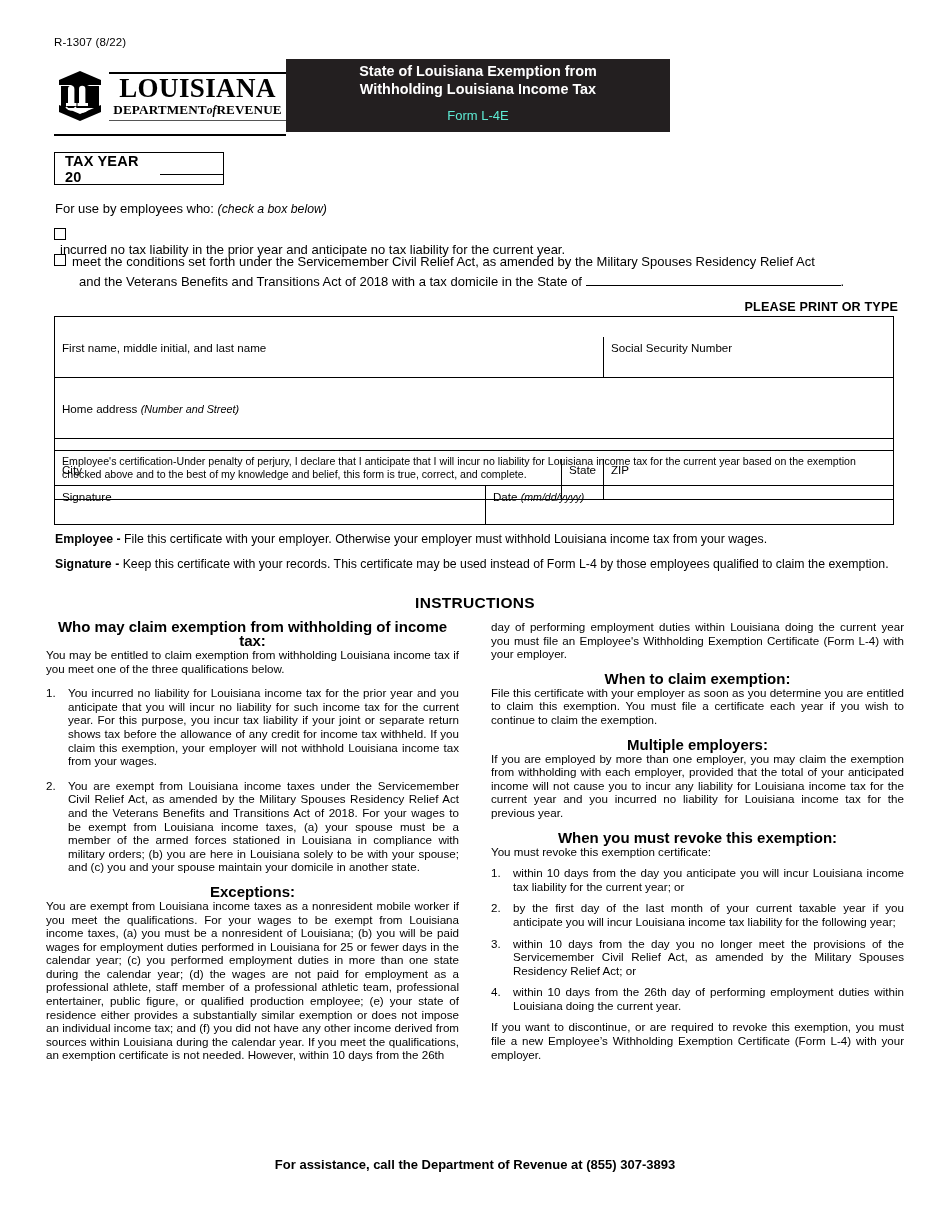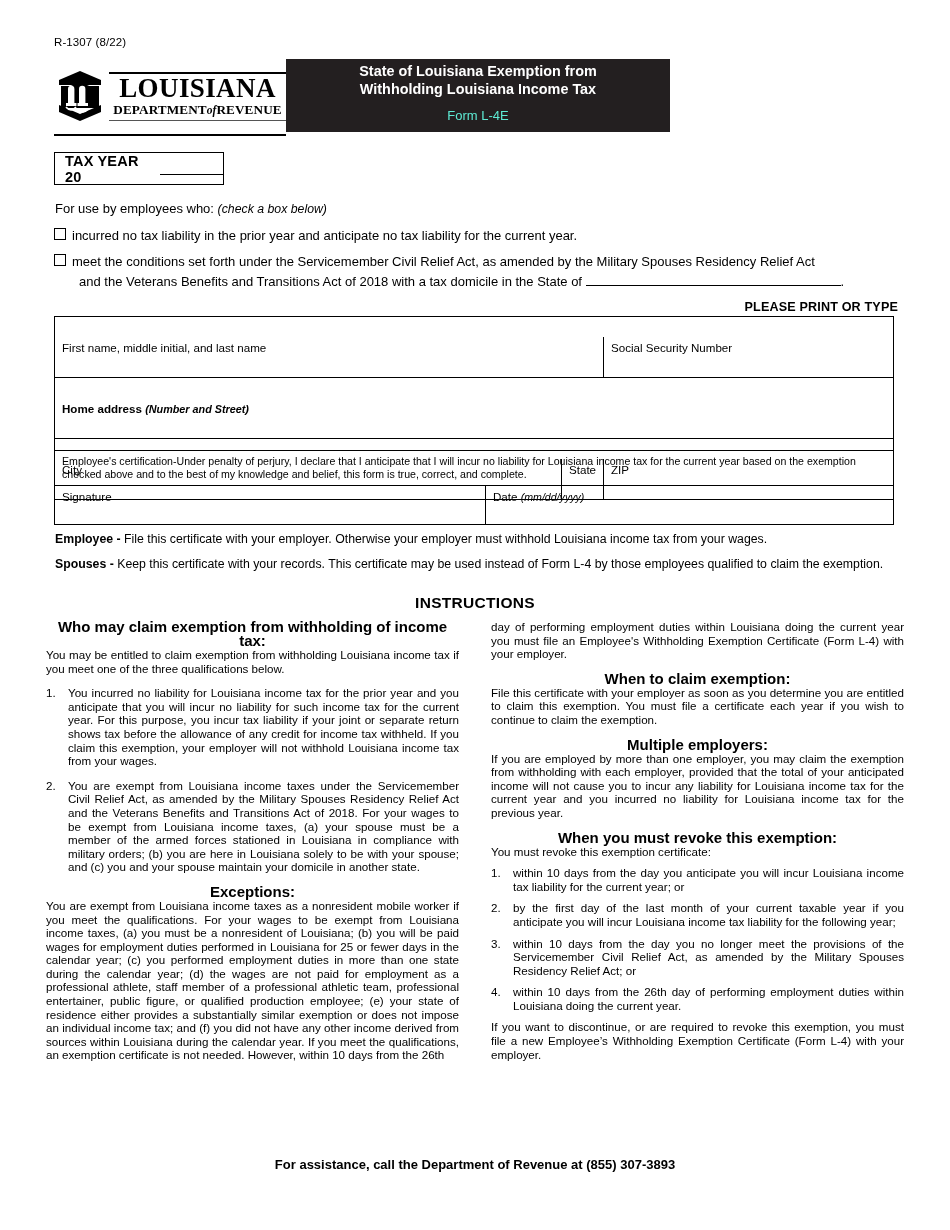--- a/index.html
+++ b/index.html
@@ -159,21 +159,21 @@
   .use-by b { font-weight: normal; }
   .use-by i { font-style: italic; font-size: 12.3px; }
 
   .chk-row {
     position: absolute;
     left: 54px;
     display: flex;
     align-items: flex-start;
     width: 846px;
   }
-  .chk-row.r1 { top: 226px; }
+  .chk-row.r1 { top: 226px; flex-direction: column; }
   .chk-row.r2 { top: 252px; }
   .checkbox {
     width: 12px;
     height: 12px;
     border: 1.6px solid #000;
     box-sizing: border-box;
     flex: 0 0 12px;
     margin-top: 2px;
     background: #fff;
   }
@@ -216,21 +216,21 @@
   .info-row:last-child { border-bottom: none; }
   .info-cell {
     padding: 4px 0 0 7px;
     box-sizing: border-box;
     font-size: 11.6px;
     height: 40px;
   }
   .info-cell.divider { border-left: 1.3px solid #000; }
   .cell-name { width: 548px; }
   .cell-ssn  { flex: 1 1 auto; }
-  .cell-addr { width: 100%; font-weight: bold; }
+  .cell-addr { width: 100%; }
   .cell-city { width: 506px; }
   .cell-state{ width: 42px; }
   .cell-zip  { flex: 1 1 auto; }
   .info-cell i { font-style: italic; font-size: 10.8px; }
 
   
   .cert-table {
     position: absolute;
     left: 54px;
     top: 450px;
@@ -432,21 +432,21 @@
         <i>(mm/dd/yyyy)</i>
       </div>
     </div>
   </div>
 
   <div class="note n1">
     <b>Employee -</b>
     <span>File this certificate with your employer. Otherwise your employer must withhold Louisiana income tax from your wages.</span>
   </div>
   <div class="note n2">
-    <b>Spouses -</b>
+    <b>Signature -</b>
     <span>Keep this certificate with your records. This certificate may be used instead of Form L-4 by those employees qualified to claim the exemption.</span>
   </div>
 
   <div class="instructions-title">INSTRUCTIONS</div>
 
   <div class="cols">
 
     <div class="col">
       <div class="h">Who may claim exemption from withholding of income tax:</div>
       <p>You may be entitled to claim exemption from withholding Louisiana income tax if you meet one of the three qualifications below.</p>

